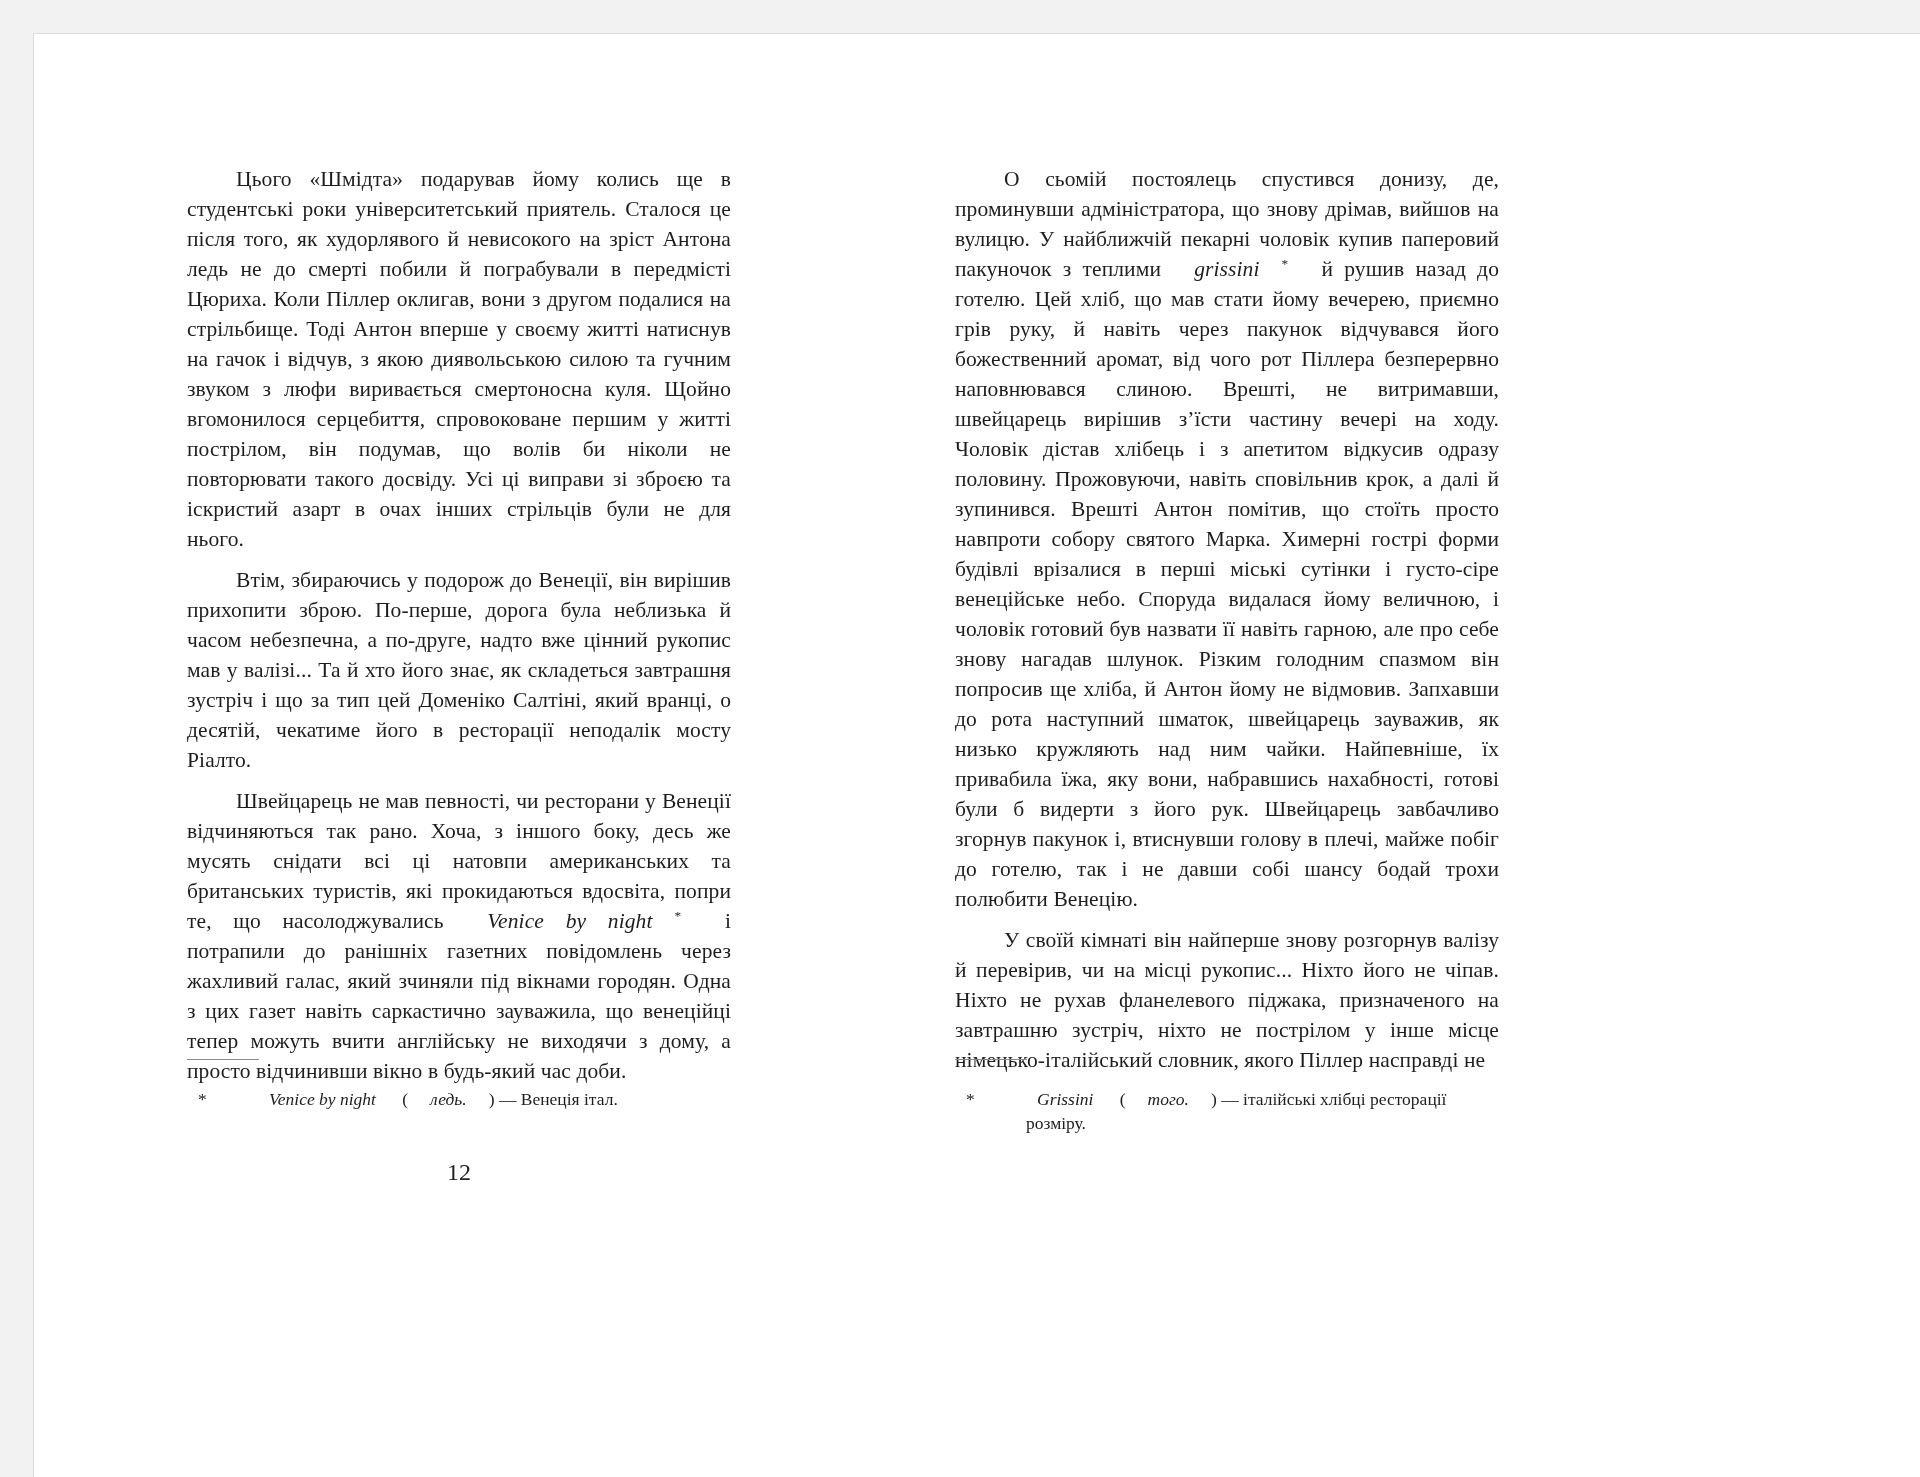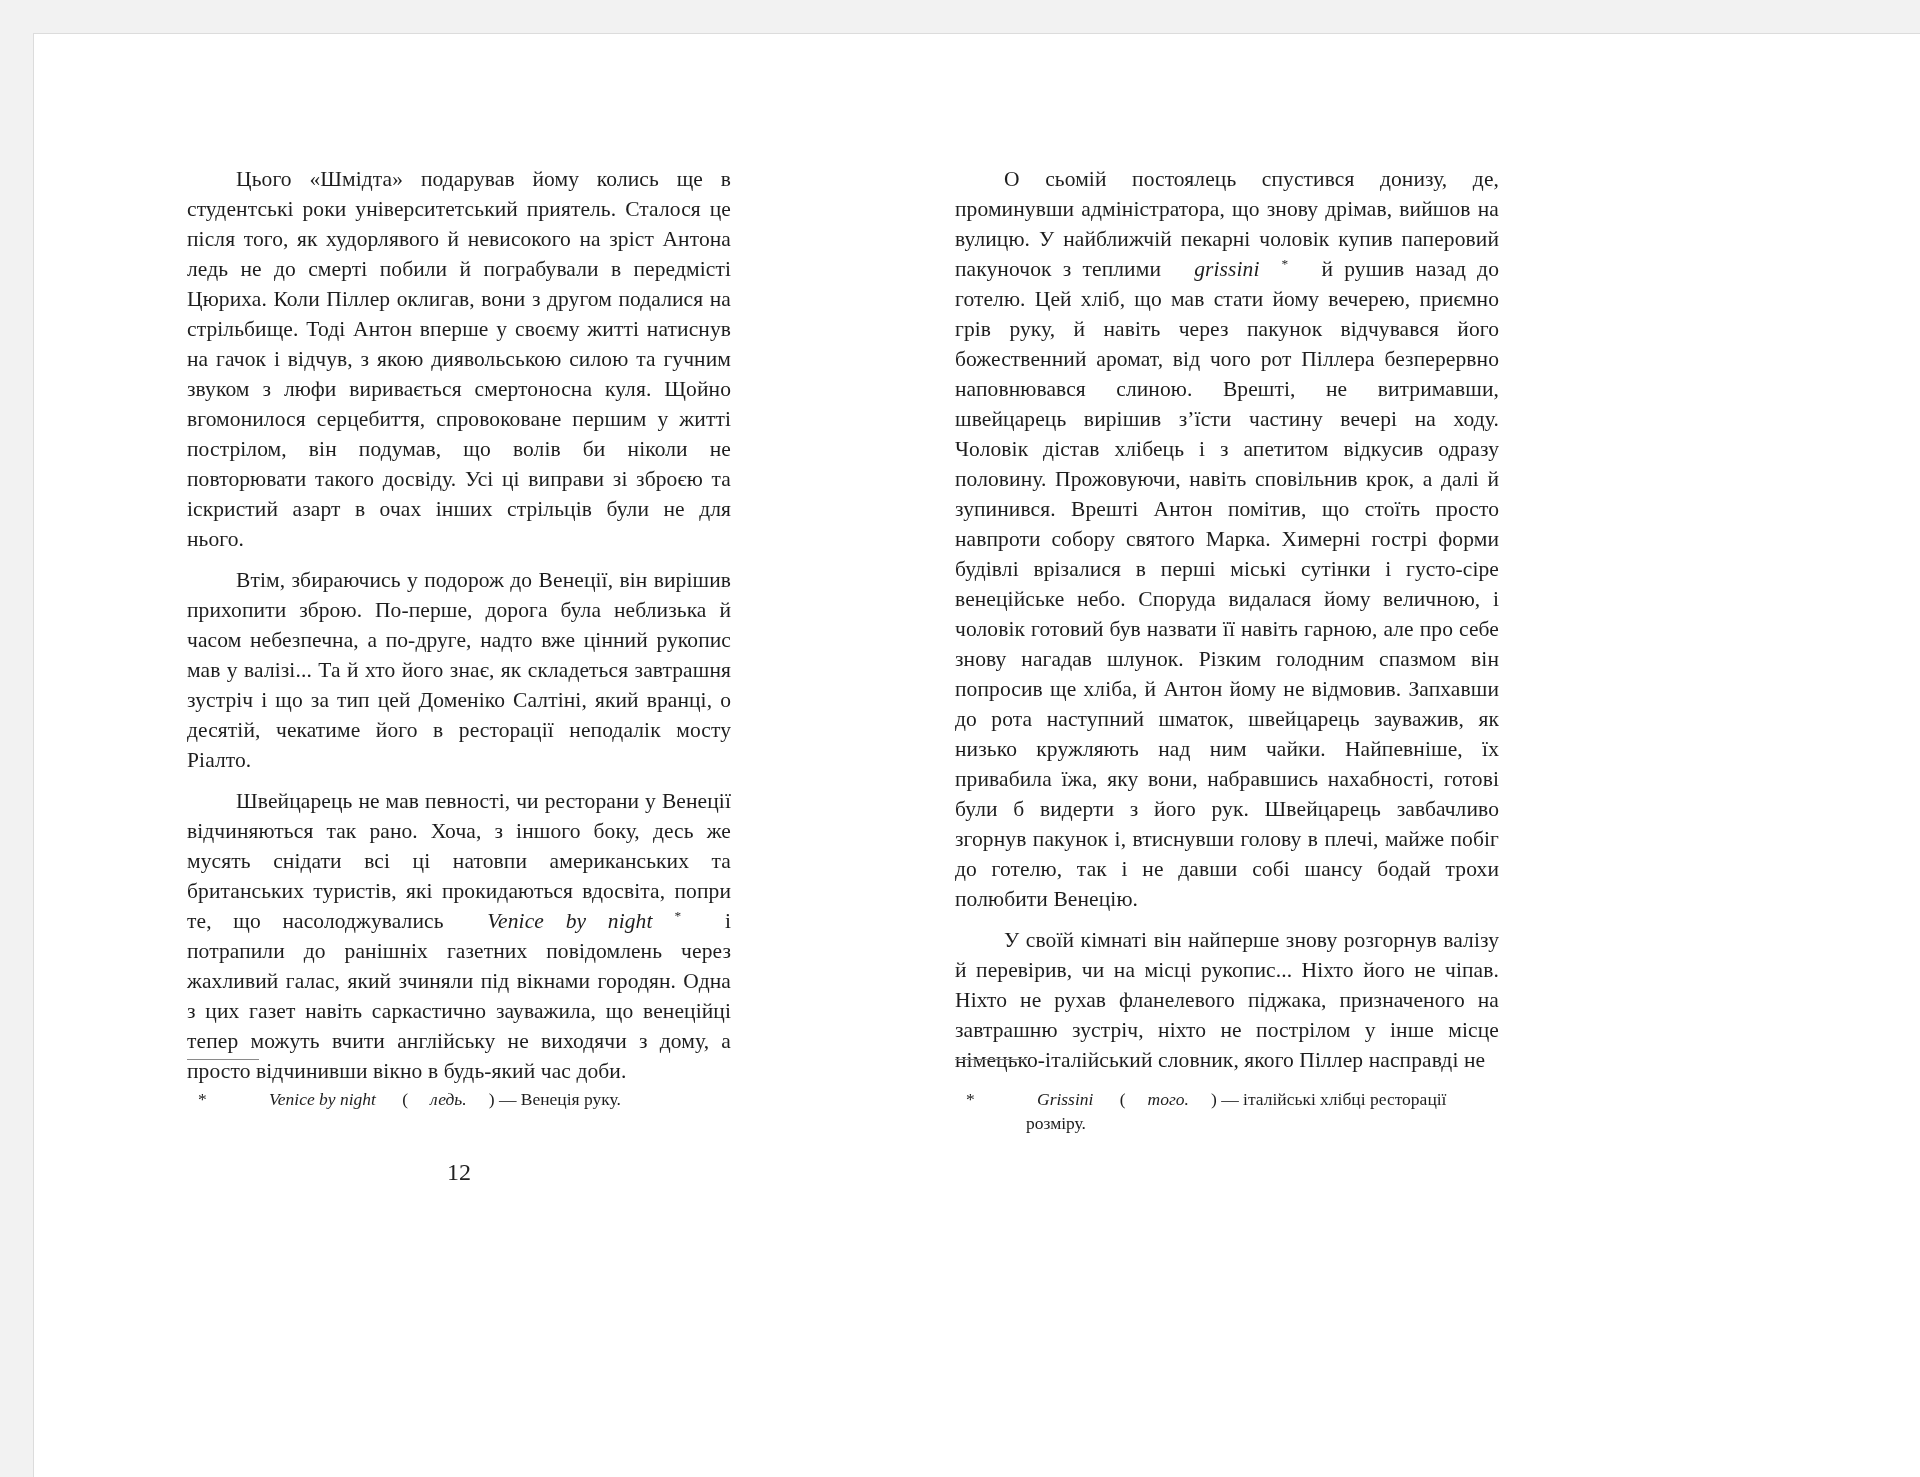--- a/index.html
+++ b/index.html
@@ -84,21 +84,21 @@
   <div class="page page-left">
     <div class="body-text">
       <p class="para"><span>Цього «Шмідта» подарував йому колись ще в студентські роки університетський приятель. Сталося це після того, як худорлявого й невисокого на зріст Антона ледь не до смерті побили й пограбували в передмісті Цюриха. Коли Піллер оклигав, вони з другом подалися на стрільбище. Тоді Антон вперше у своєму житті натиснув на гачок і відчув, з якою диявольською силою та гучним звуком з люфи виривається смертоносна куля. Щойно вгомонилося серцебиття, спровоковане першим у житті пострілом, він подумав, що волів би ніколи не повторювати такого досвіду. Усі ці виправи зі зброєю та іскристий азарт в очах інших стрільців були не для нього.</span></p>
       <p class="para"><span>Втім, збираючись у подорож до Венеції, він вирішив прихопити зброю. По-перше, дорога була неблизька й часом небезпечна, а по-друге, надто вже цінний рукопис мав у валізі... Та й хто його знає, як складеться завтрашня зустріч і що за тип цей Доменіко Салтіні, який вранці, о десятій, чекатиме його в ресторації неподалік мосту Ріалто.</span></p>
       <p class="para"><span>Швейцарець не мав певності, чи ресторани у Венеції відчиняються так рано. Хоча, з іншого боку, десь же мусять снідати всі ці натовпи американських та британських туристів, які прокидаються вдосвіта, попри те, що насолоджувались </span><em>Venice by night</em><sup>*</sup><span> і потрапили до ранішніх газетних повідомлень через жахливий галас, який зчиняли під вікнами городян. Одна з цих газет навіть саркастично зауважила, що венеційці тепер можуть вчити англійську не виходячи з дому, а просто відчинивши вікно в будь-який час доби.</span></p>
     </div>
     <div class="footnote-block">
       <div class="footnote-rule"></div>
       <p class="footnote">
         <span class="fn-marker">*</span>
-        <span class="fn-text"><em>Venice by night</em><span> (</span><em>ледь.</em><span>) — Венеція руку.</span></span>
+        <span class="fn-text"><em>Venice by night</em><span> (</span><em>ледь.</em><span>) — Венеція італ.</span></span>
       </p>
     </div>
     <div class="page-number">12</div>
   </div>
 
   <div class="page page-right">
     <div class="body-text">
       <p class="para"><span>О сьомій постоялець спустився донизу, де, проминувши адміністратора, що знову дрімав, вийшов на вулицю. У найближчій пекарні чоловік купив паперовий пакуночок з теплими </span><em>grissini</em><sup>*</sup><span> й рушив назад до готелю. Цей хліб, що мав стати йому вечерею, приємно грів руку, й навіть через пакунок відчувався його божественний аромат, від чого рот Піллера безперервно наповнювався слиною. Врешті, не витримавши, швейцарець вирішив з’їсти частину вечері на ходу. Чоловік дістав хлібець і з апетитом відкусив одразу половину. Прожовуючи, навіть сповільнив крок, а далі й зупинився. Врешті Антон помітив, що стоїть просто навпроти собору святого Марка. Химерні гострі форми будівлі врізалися в перші міські сутінки і густо-сіре венеційське небо. Споруда видалася йому величною, і чоловік готовий був назвати її навіть гарною, але про себе знову нагадав шлунок. Різким голодним спазмом він попросив ще хліба, й Антон йому не відмовив. Запхавши до рота наступний шматок, швейцарець зауважив, як низько кружляють над ним чайки. Найпевніше, їх привабила їжа, яку вони, набравшись нахабності, готові були б видерти з його рук. Швейцарець завбачливо згорнув пакунок і, втиснувши голову в плечі, майже побіг до готелю, так і не давши собі шансу бодай трохи полюбити Венецію.</span></p>
       <p class="para"><span>У своїй кімнаті він найперше знову розгорнув валізу й перевірив, чи на місці рукопис... Ніхто його не чіпав. Ніхто не рухав фланелевого піджака, призначеного на завтрашню зустріч, ніхто не пострілом у інше місце німецько-італійський словник, якого Піллер насправді не</span></p>
     </div>

